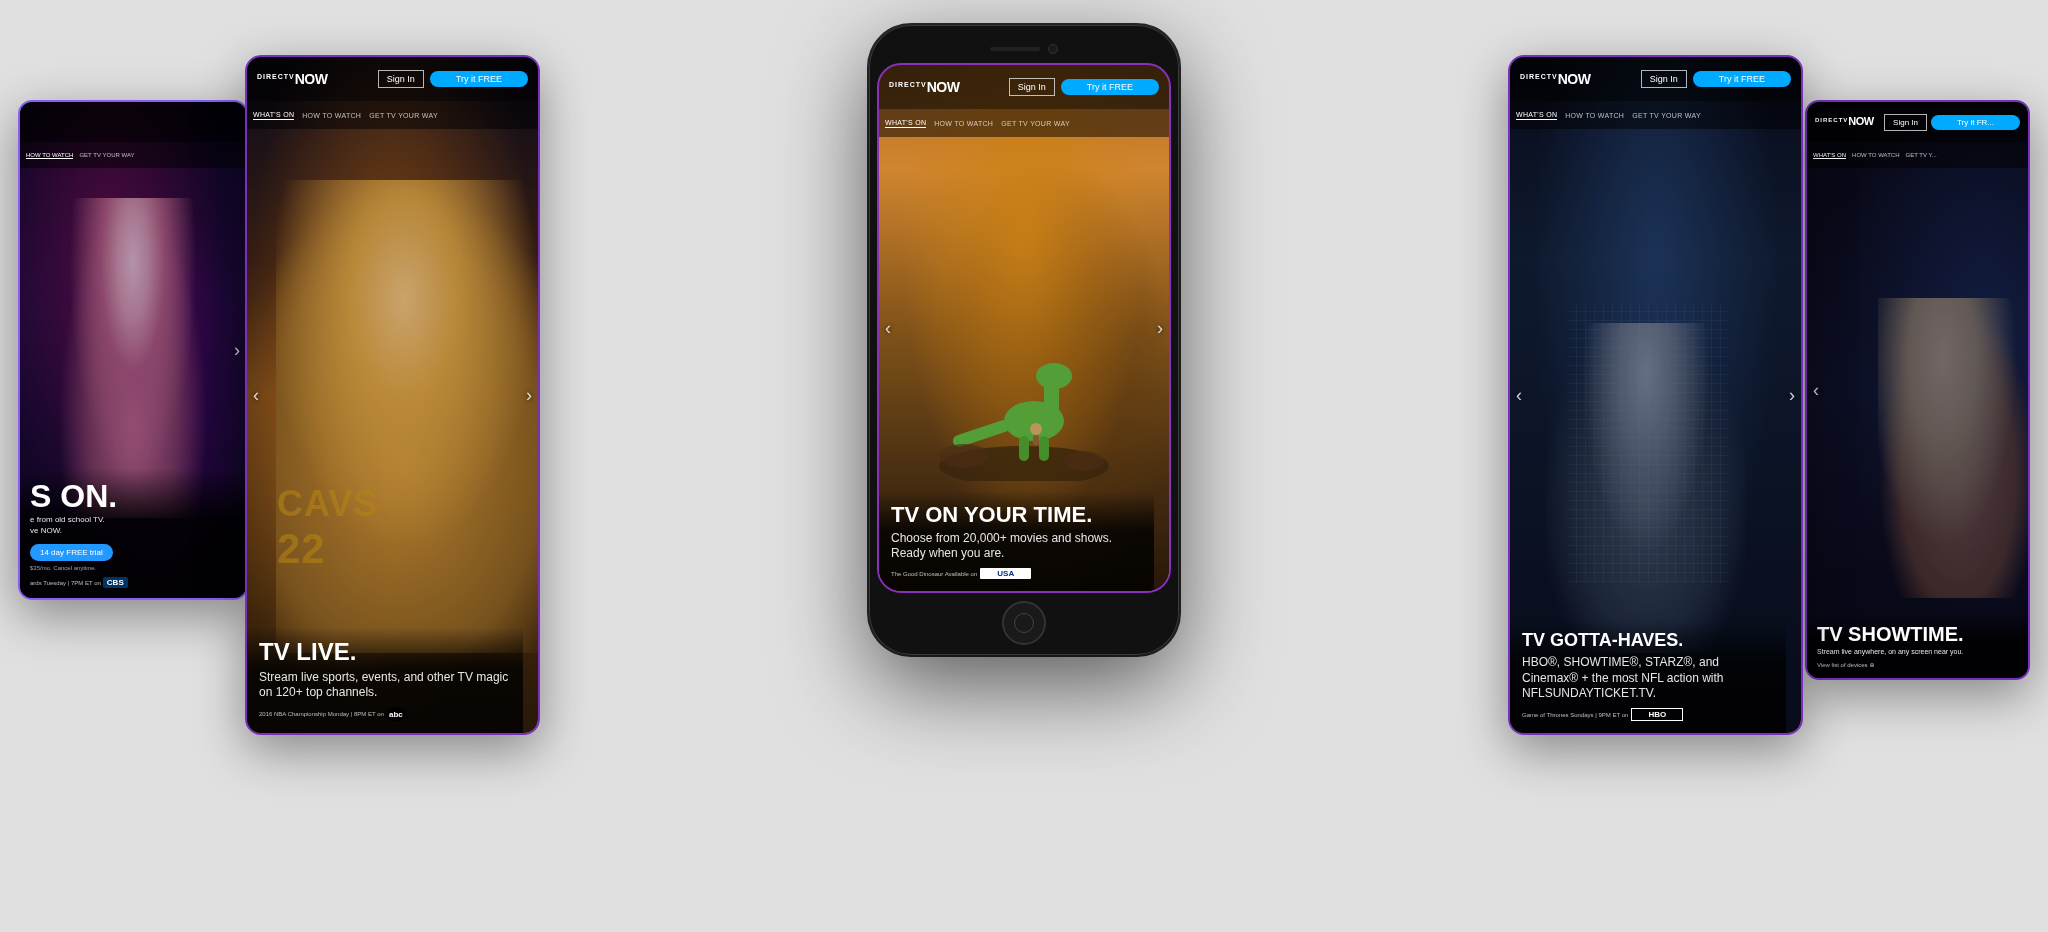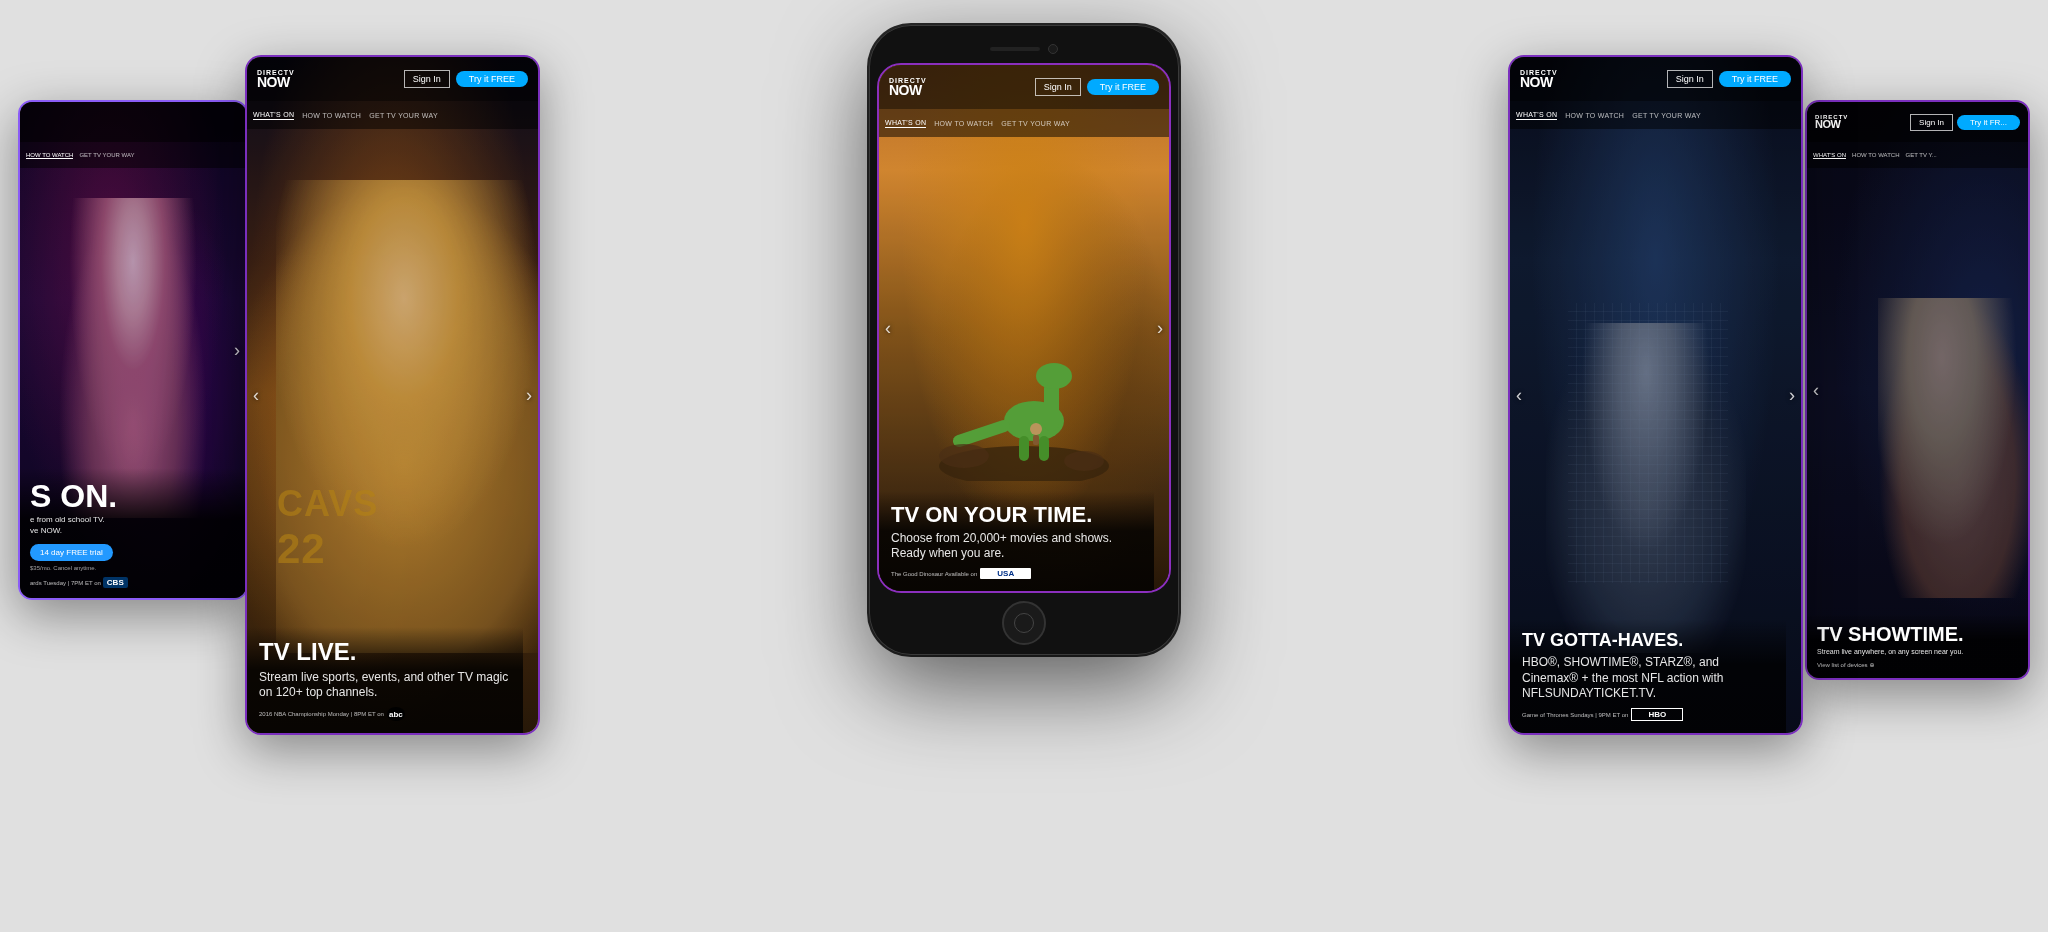--- a/index.html
+++ b/index.html
@@ -72,21 +72,21 @@
       padding: 3px 8px;
       border-radius: 0;
       cursor: pointer;
       white-space: nowrap;
     }
 
     .btn-try {
       background: #00aaff;
       color: white;
       font-size: 9px;
-      padding: 3px 13px;
+      padding: 3px 26px;
       border-radius: 12px;
       cursor: pointer;
       border: none;
       white-space: nowrap;
     }
 
     .header-spacer {
       flex: 1;
     }
 
@@ -271,21 +271,21 @@
       height: 300px;
       background:
         radial-gradient(ellipse at 40% 20%, #c0a890 0%, #a09070 25%, transparent 55%),
         radial-gradient(ellipse at 50% 60%, #806050 0%, #604030 50%, transparent 70%);
       opacity: 0.7;
     }
 
     
     .dtv-logo {
       display: flex;
-      flex-direction: column;
+      flex-direction: row;
       line-height: 1;
     }
 
     .dtv-logo .directv {
       font-size: 7px;
       font-weight: 900;
       color: white;
       letter-spacing: 1px;
     }
 

